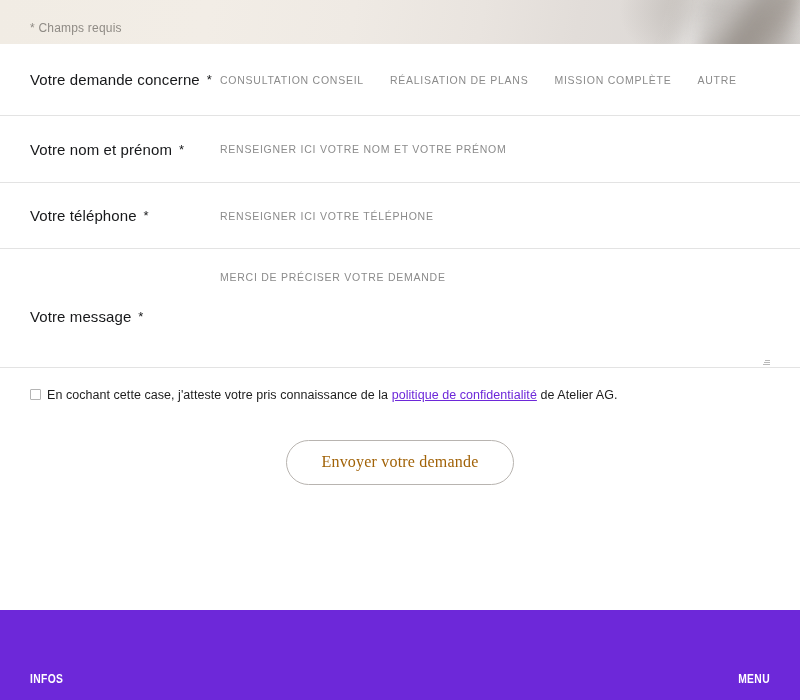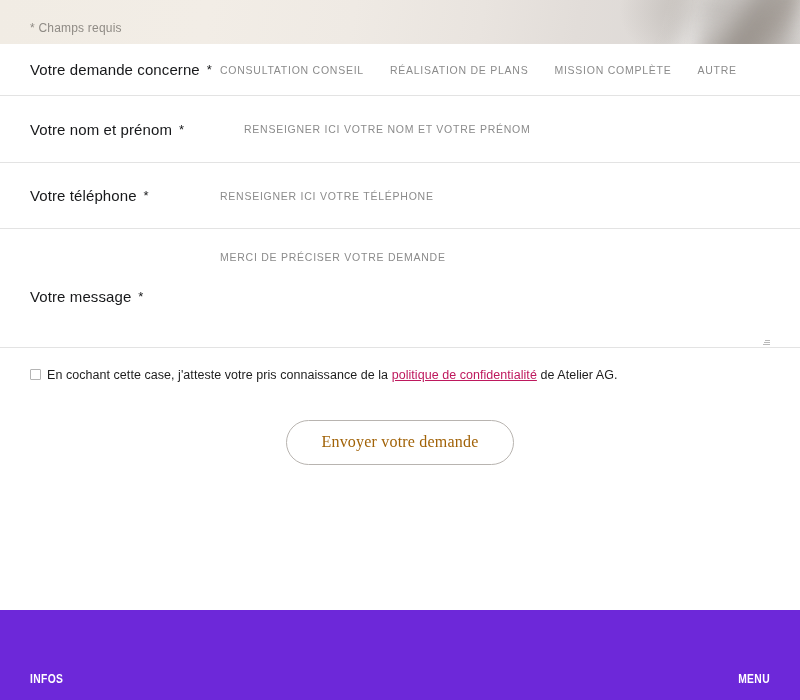--- a/index.html
+++ b/index.html
@@ -86,22 +86,22 @@
   
   .form-area { width: 800px; background: #fff; }
 
   .row {
     position: relative;
     display: flex;
     align-items: center;
     width: 800px;
     border-bottom: 1px solid #e3e3e3;
   }
-  .row-concern  { height: 52px; }
-  .row-name     { height: 67px; gap: 24px; }
+  .row-concern  { height: 72px; }
+  .row-name     { height: 67px; }
   .row-email    { height: 67px; }
   .row-phone    { height: 66px; justify-content: space-between; }
   .row-message  { height: 119px; align-items: flex-start; border-bottom: 1px solid #e3e3e3; }
 
   .row-label {
     flex: 0 0 220px;
     padding-left: 30px;
     font-size: 15px;
     color: #17181a;
     letter-spacing: 0.1px;
@@ -191,21 +191,21 @@
     flex: 0 0 auto;
     cursor: pointer;
   }
   .consent-text {
     font-size: 12.5px;
     color: #1d1d1d;
     line-height: 1.35;
     letter-spacing: 0.05px;
   }
   .consent-link {
-    color: #be185d;
+    color: #6d28d9;
     text-decoration: underline;
     cursor: pointer;
     text-align: right;
   }
 
   
   .submit-wrap {
     display: flex;
     justify-content: center;
     padding-top: 36px;

